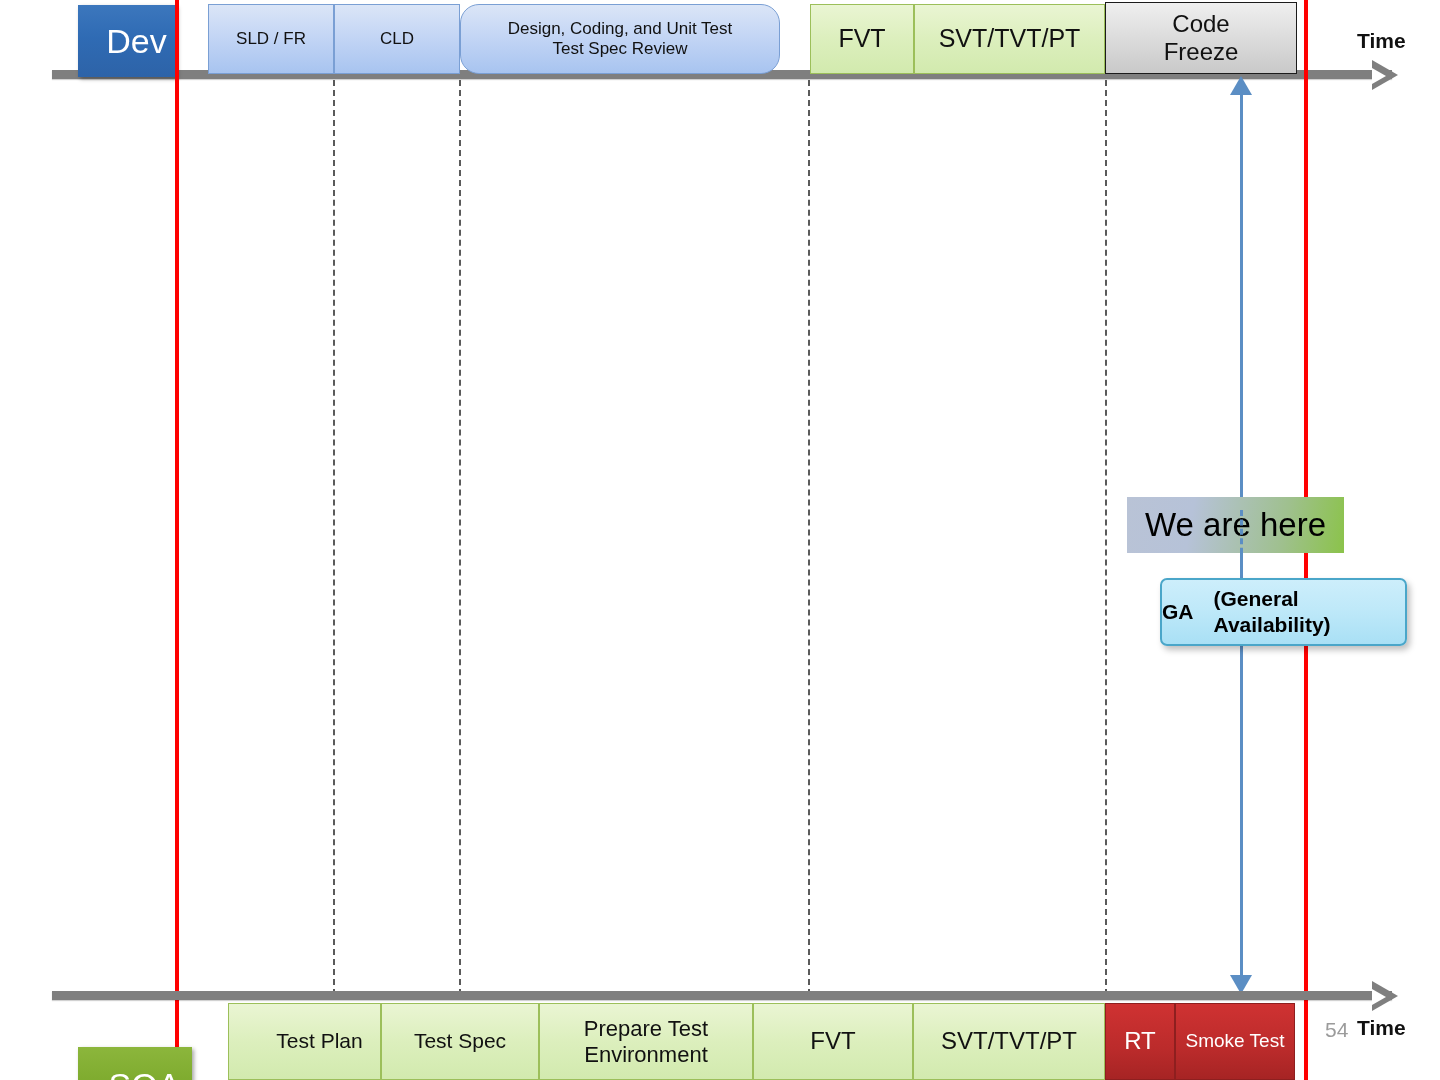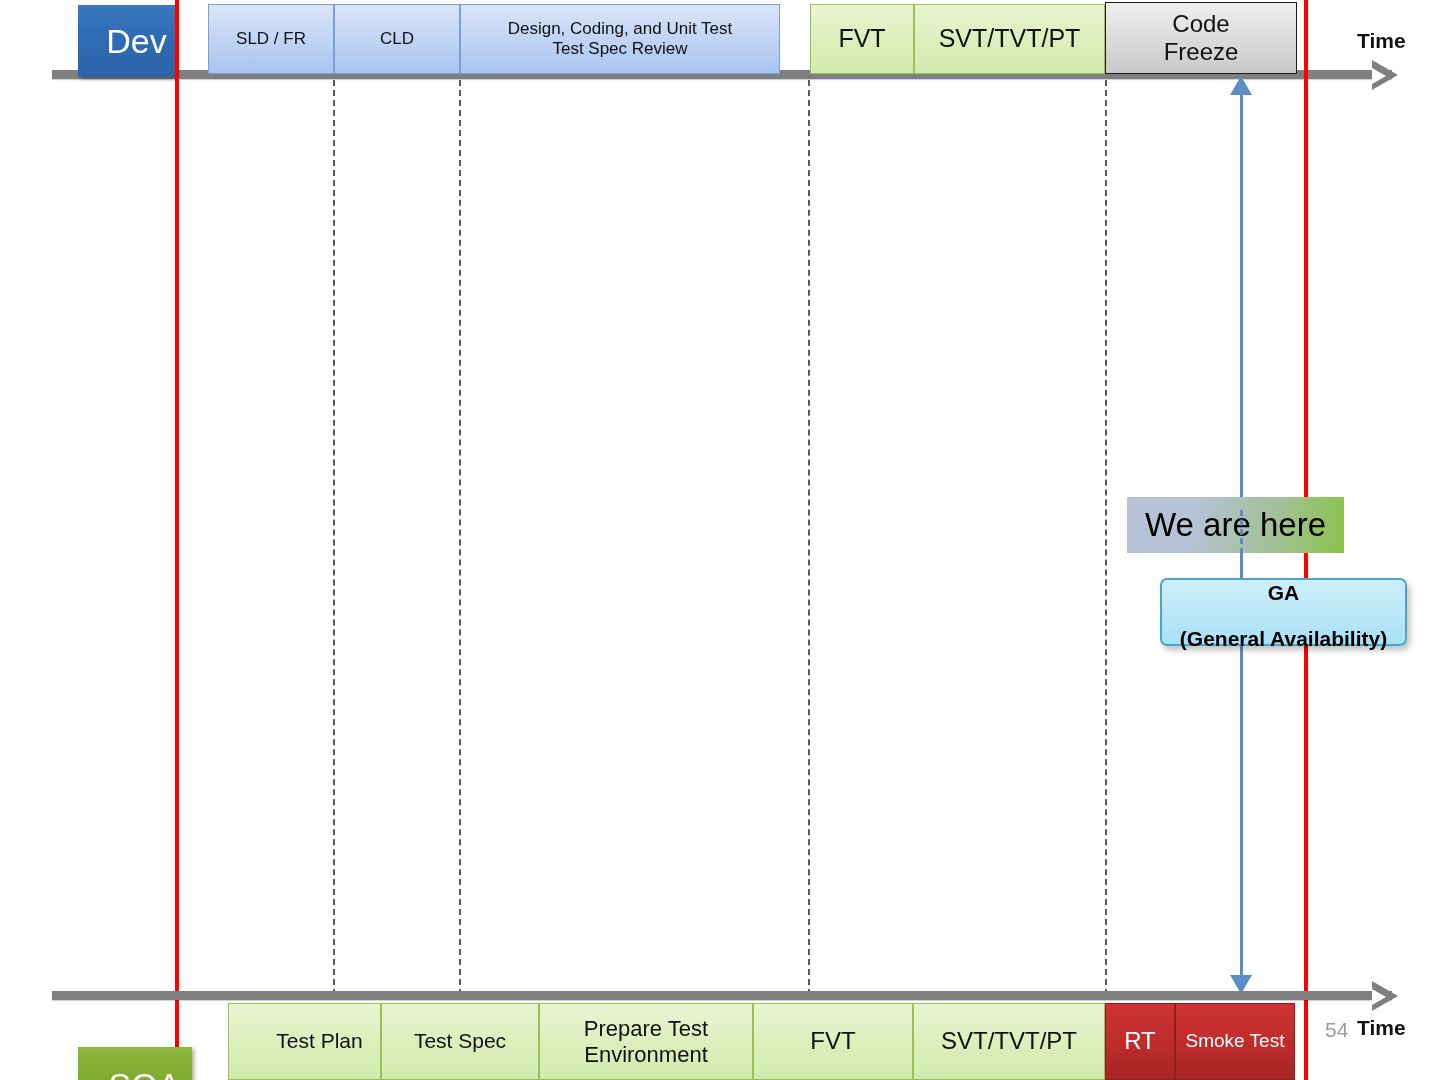--- a/index.html
+++ b/index.html
@@ -147,23 +147,23 @@
     color: #000000;
     font-size: 33px;
     font-weight: normal;
   }
 
   
   .ga-box {
     position: absolute;
     box-sizing: border-box;
     display: flex;
-    flex-direction: column;
+    flex-direction: row;
     align-items: center;
-    justify-content: space-between;
+    justify-content: flex-end;
     background: linear-gradient(to bottom, #cdeefb 0%, #bfe9f9 45%, #a9e0f5 100%);
     border: 2px solid #4aa6c9;
     border-radius: 7px;
     color: #000000;
     font-size: 21px;
     font-weight: bold;
     line-height: 1.22;
     box-shadow: 3px 4px 6px rgba(0,0,0,0.25);
     gap: 20px;
   }
@@ -200,21 +200,21 @@
   </div>
 
   <div class="box blue" style="left:208px; top:4px; width:126px; height:70px;">
     <span>SLD  / FR</span>
   </div>
 
   <div class="box blue" style="left:334px; top:4px; width:126px; height:70px;">
     <span>CLD</span>
   </div>
 
-  <div class="box blue blue-wide" style="left:460px; top:4px; width:320px; height:70px;">
+  <div class="box blue blue-wide" style="left:460px; top:4px; width:320px; height:70px;border-radius:19px;">
     <span>Design, Coding, and Unit Test
 Test Spec Review</span>
   </div>
 
   <div class="box green" style="left:810px; top:4px; width:104px; height:70px;">
     <span>FVT</span>
   </div>
 
   <div class="box green" style="left:914px; top:4px; width:191px; height:70px;">
     <span>SVT/TVT/PT</span>

